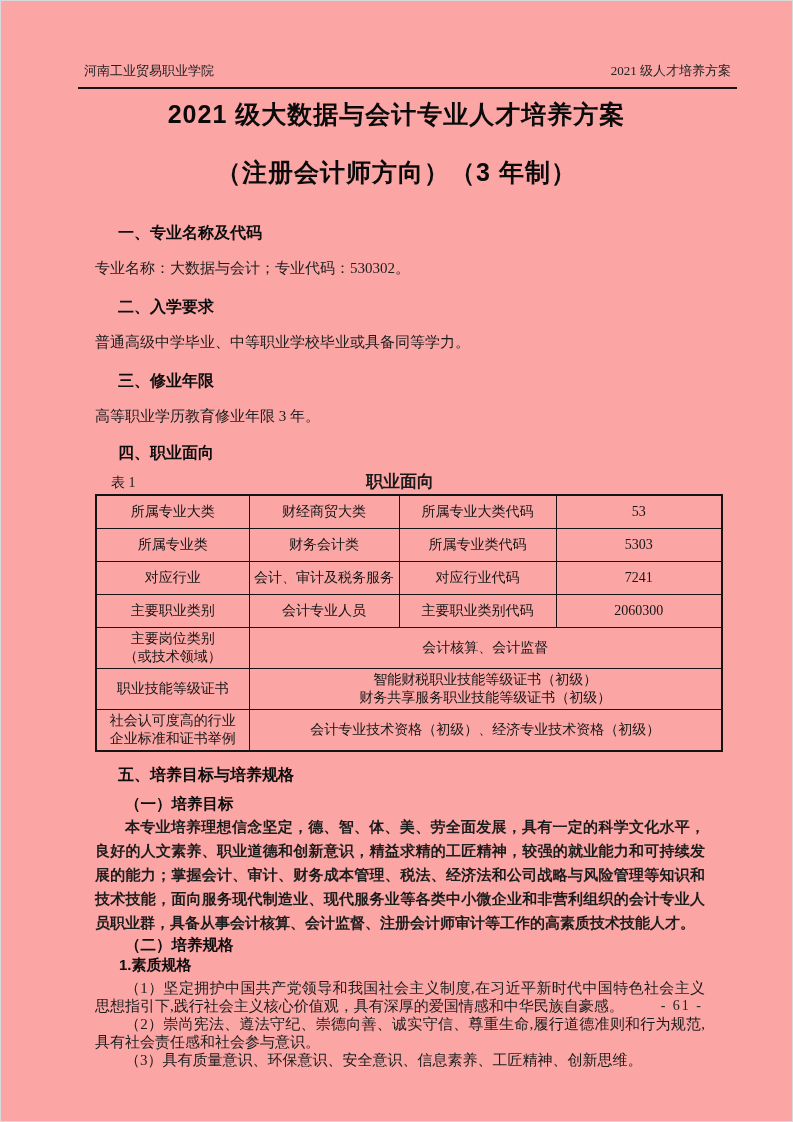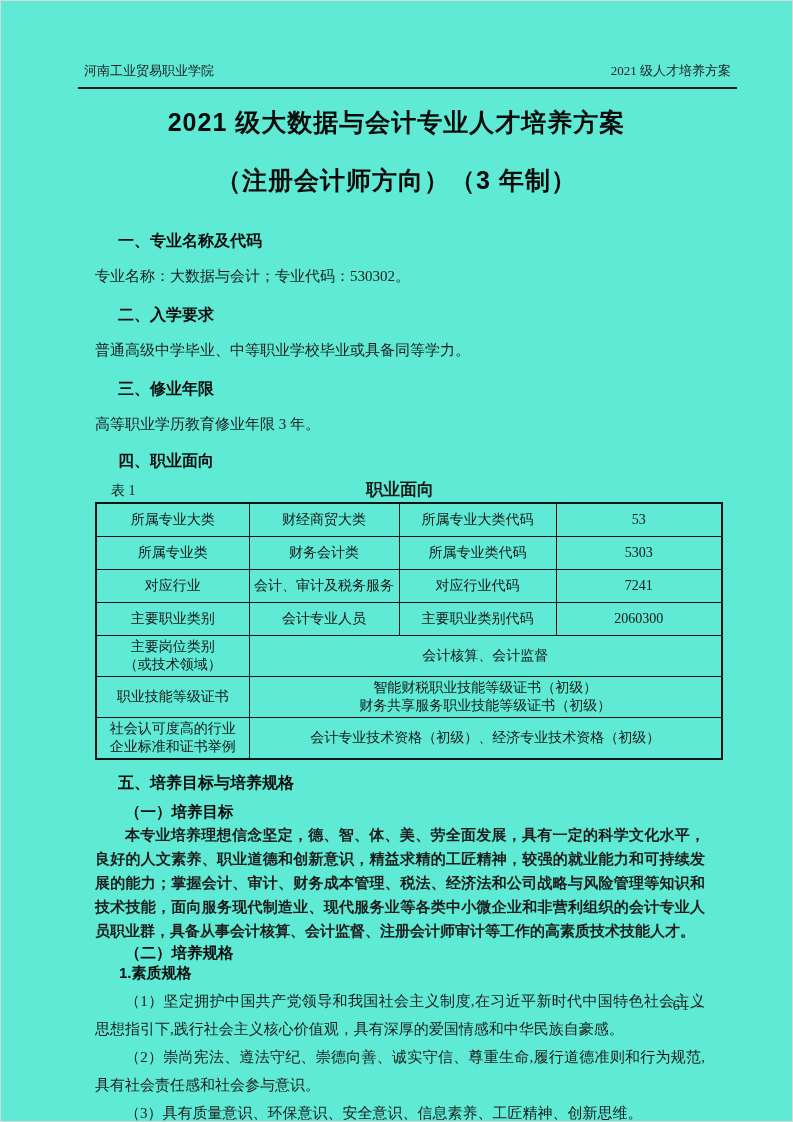--- a/index.html
+++ b/index.html
@@ -2,21 +2,21 @@
 <html><head>
 <meta charset="utf-8">
 <style>
   * { margin: 0; padding: 0; box-sizing: border-box; }
   html, body { background: #e8e8e8; }
   .page {
     position: relative;
     width: 793px;
     height: 1122px;
     margin: 0 auto;
-    background: #5eead4;
+    background: #fca5a5;
     color: #1a1a1a;
     font-family: "Liberation Serif", "DejaVu Serif", serif;
     overflow: hidden;
     box-shadow: 0 0 0 1px #d9d9d9 inset;
   }
   .doc-header {
     display: flex;
     justify-content: space-between;
     align-items: flex-end;
     margin: 62px 56px 0 78px;
@@ -25,21 +25,21 @@
     font-size: 13px;
     color: #222;
   }
   .doc-title {
     text-align: center;
     font-family: "Liberation Sans", "DejaVu Sans", sans-serif;
     font-weight: bold;
     color: #0b0b0b;
     letter-spacing: 1px;
   }
-  .doc-title.line1 { margin-top: 17px; font-size: 25px; }
+  .doc-title.line1 { margin-top: 9px; font-size: 25px; }
   .doc-title.line2 { margin-top: 25px; font-size: 25px; }
   .content { margin: 0 88px 0 95px; }
   .sec-heading {
     font-family: Liberation Serif, serif;
     font-weight: bold;
     font-size: 16px;
     color: #0d0d0d;
     padding-left: 23px;
   }
   .sub-heading {
@@ -100,21 +100,21 @@
   .col1 { width: 153px; } .col2 { width: 150px; } .col3 { width: 157px; } .col4 { width: 166px; }
   .para {
     font-size: 15px;
     line-height: 24px;
     text-align: justify;
     text-indent: 2em;
     color: #1c1c1c;
   }
   .item {
     font-size: 15px;
-    line-height: 28px;
+    line-height: 18px;
     text-align: justify;
     text-indent: 2em;
     color: #1c1c1c;
   }
   .footer-page-number {
     position: absolute;
     top: 998px;
     right: 90px;
     font-size: 14px;
     color: #222;

